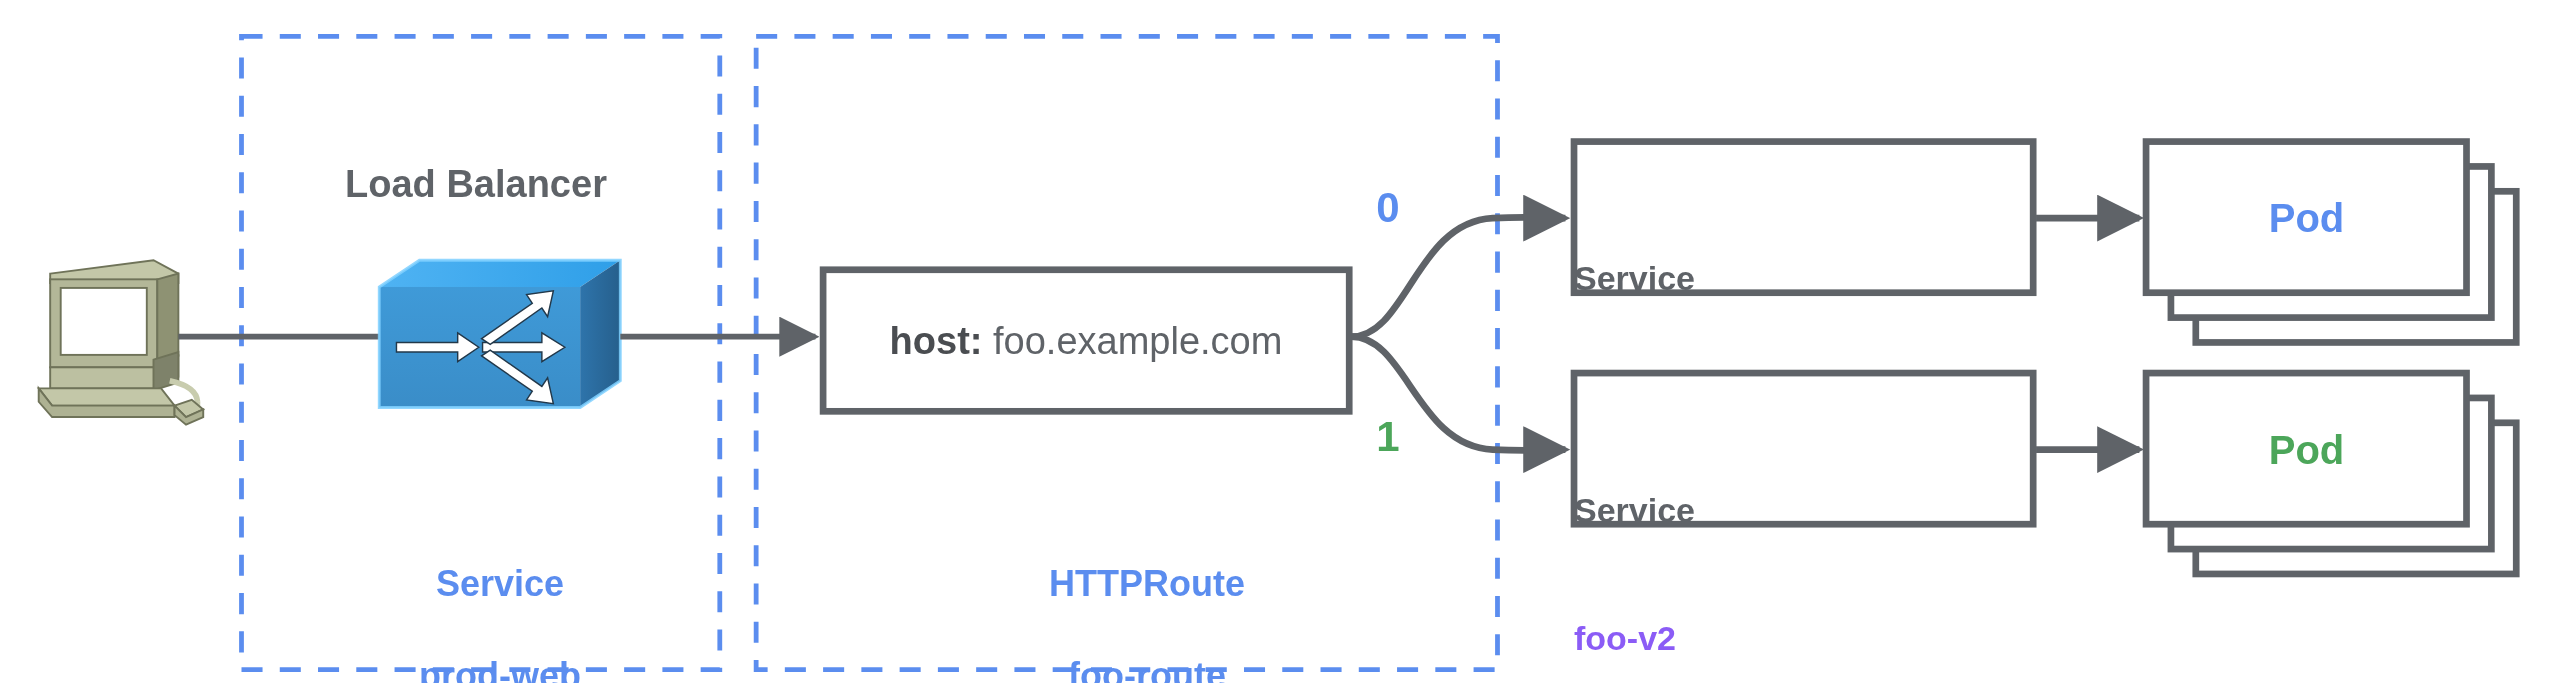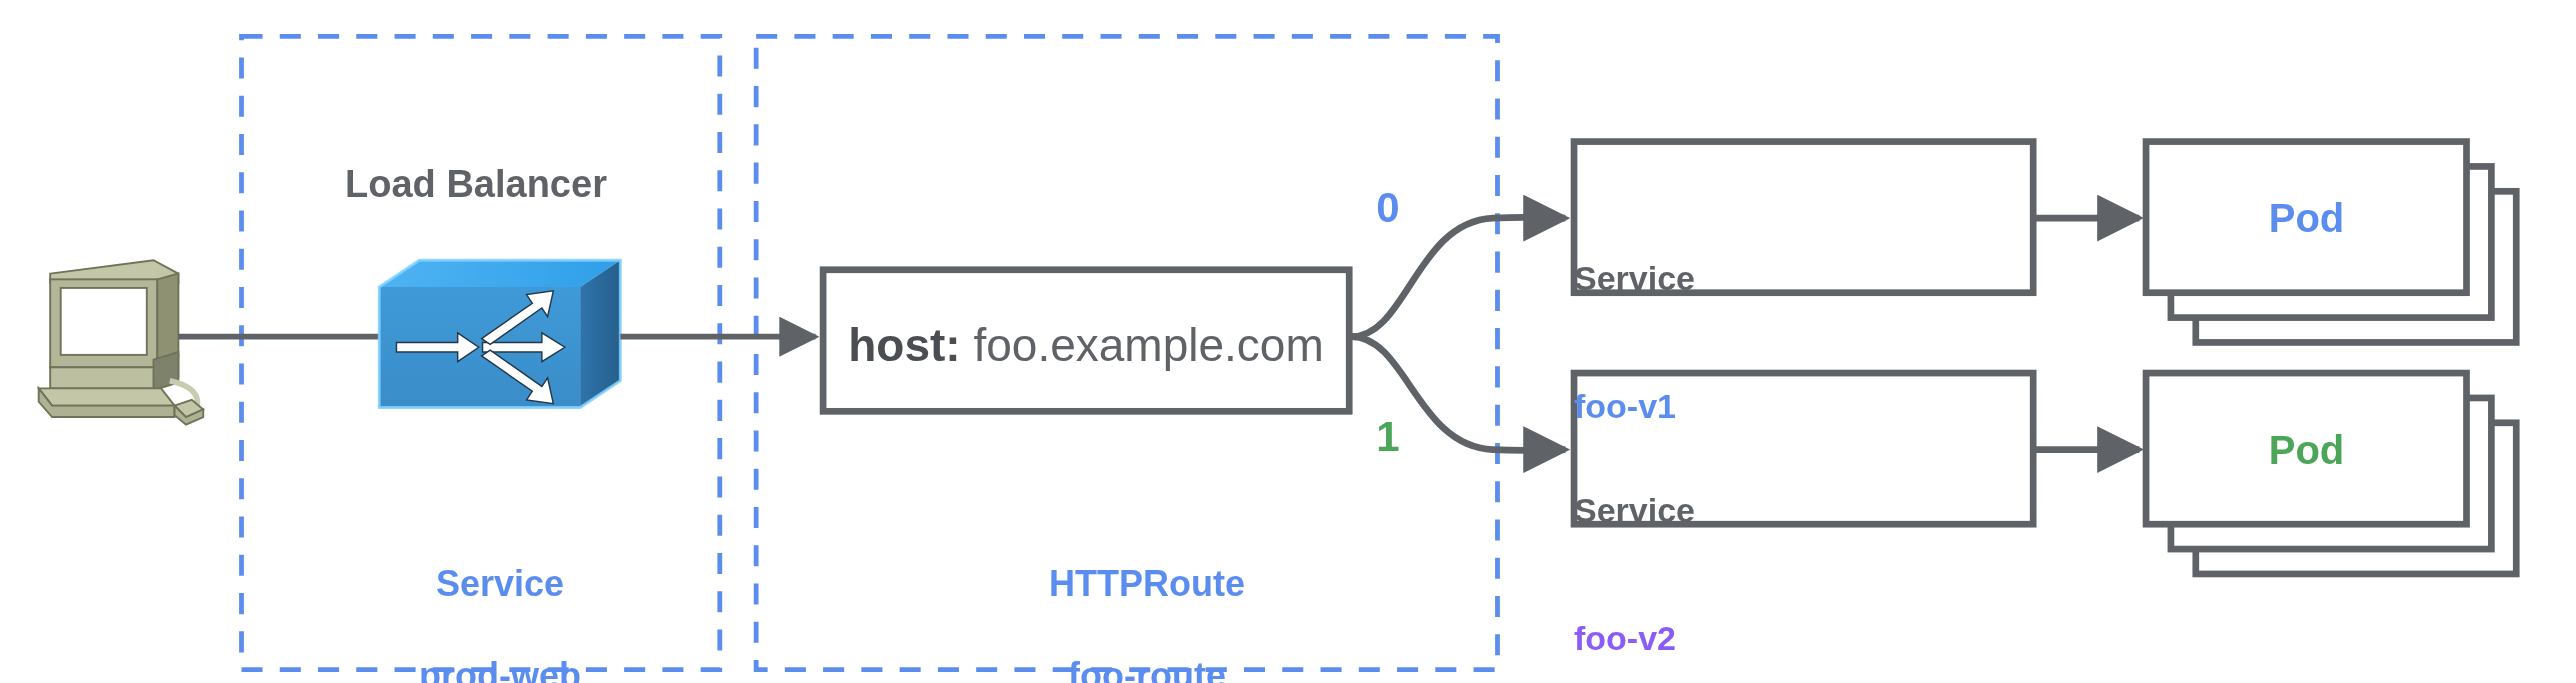--- a/index.html
+++ b/index.html
@@ -55,21 +55,21 @@
   .boxlabel .l1 {
     color: #5f6368;
     font-weight: bold;
     display: block;
   }
   .boxlabel .l2 {
     font-weight: bold;
     display: block;
   }
   .hosttext {
-    font-size: 46px;
+    font-size: 38px;
     color: #5f6368;
     text-align: center;
     white-space: pre;
   }
   .hosttext b {
     font-weight: bold;
     color: #4a4d51;
   }
   .branch-num {
     font-size: 42px;
@@ -192,21 +192,20 @@
   <div class="txt group-label" style="left:756px; top:515px; width:742px; color:#5b8def;">
     <span>HTTPRoute</span><br>
     <span>foo-route</span>
   </div>
 
   <div class="txt branch-num" style="left:1340px; top:184px; width:96px; color:#5b8def;">0</div>
   <div class="txt branch-num" style="left:1340px; top:413px; width:96px; color:#4ca65a;">1</div>
 
   <div class="txt boxlabel" style="left:1574px; top:172px; width:459px;">
     <span class="l1">Service</span>
-    <span class="l2" style="color:#5b8def;">foo-v1</span>
   </div>
 
   <div class="txt boxlabel" style="left:1574px; top:404px; width:459px;">
     <span class="l1">Service</span>
     <span class="l2" style="color:#8b5cf6;">foo-v2</span>
   </div>
 
   <div class="txt label-blue" style="left:2146px; top:196px; width:321px;">Pod</div>
   <div class="txt label-blue" style="left:2146px; top:428px; width:321px; color:#4ca65a;">Pod</div>
 

